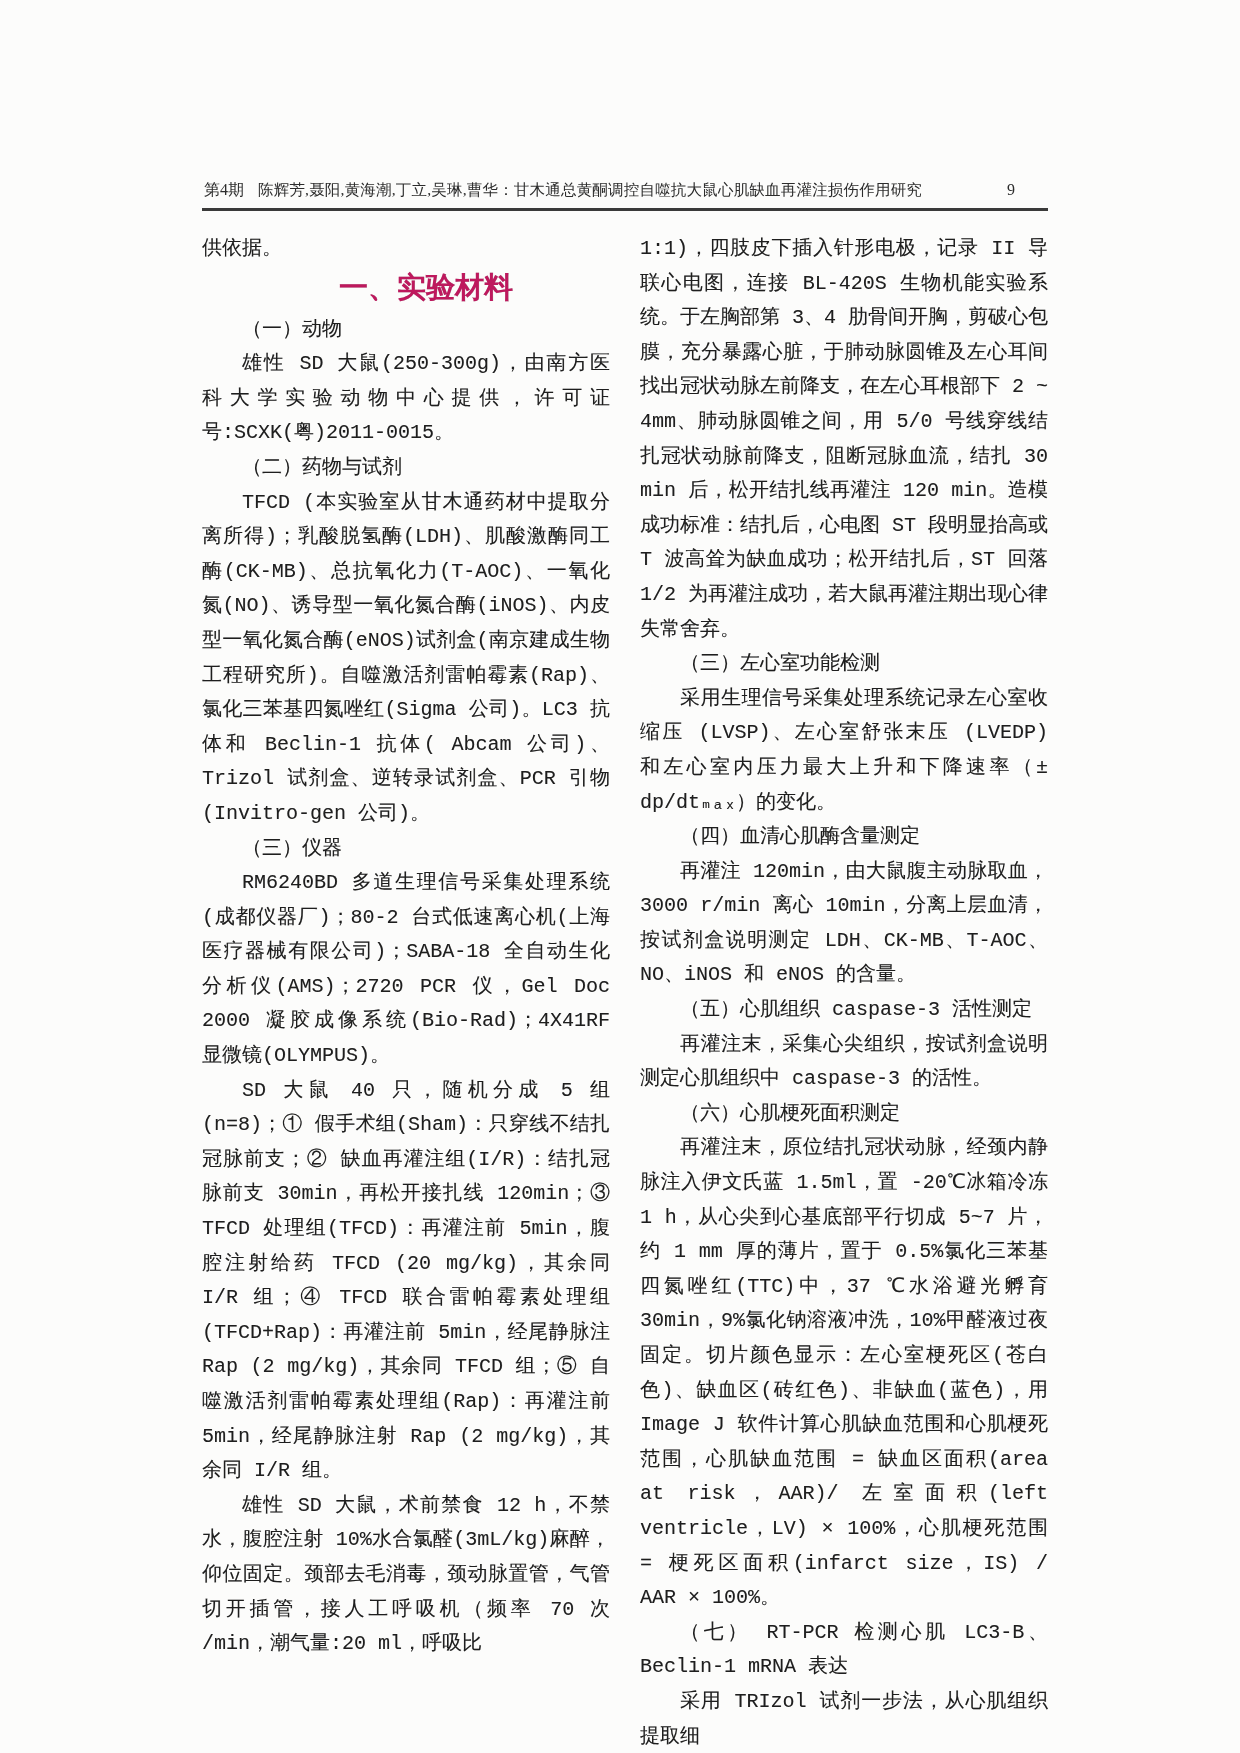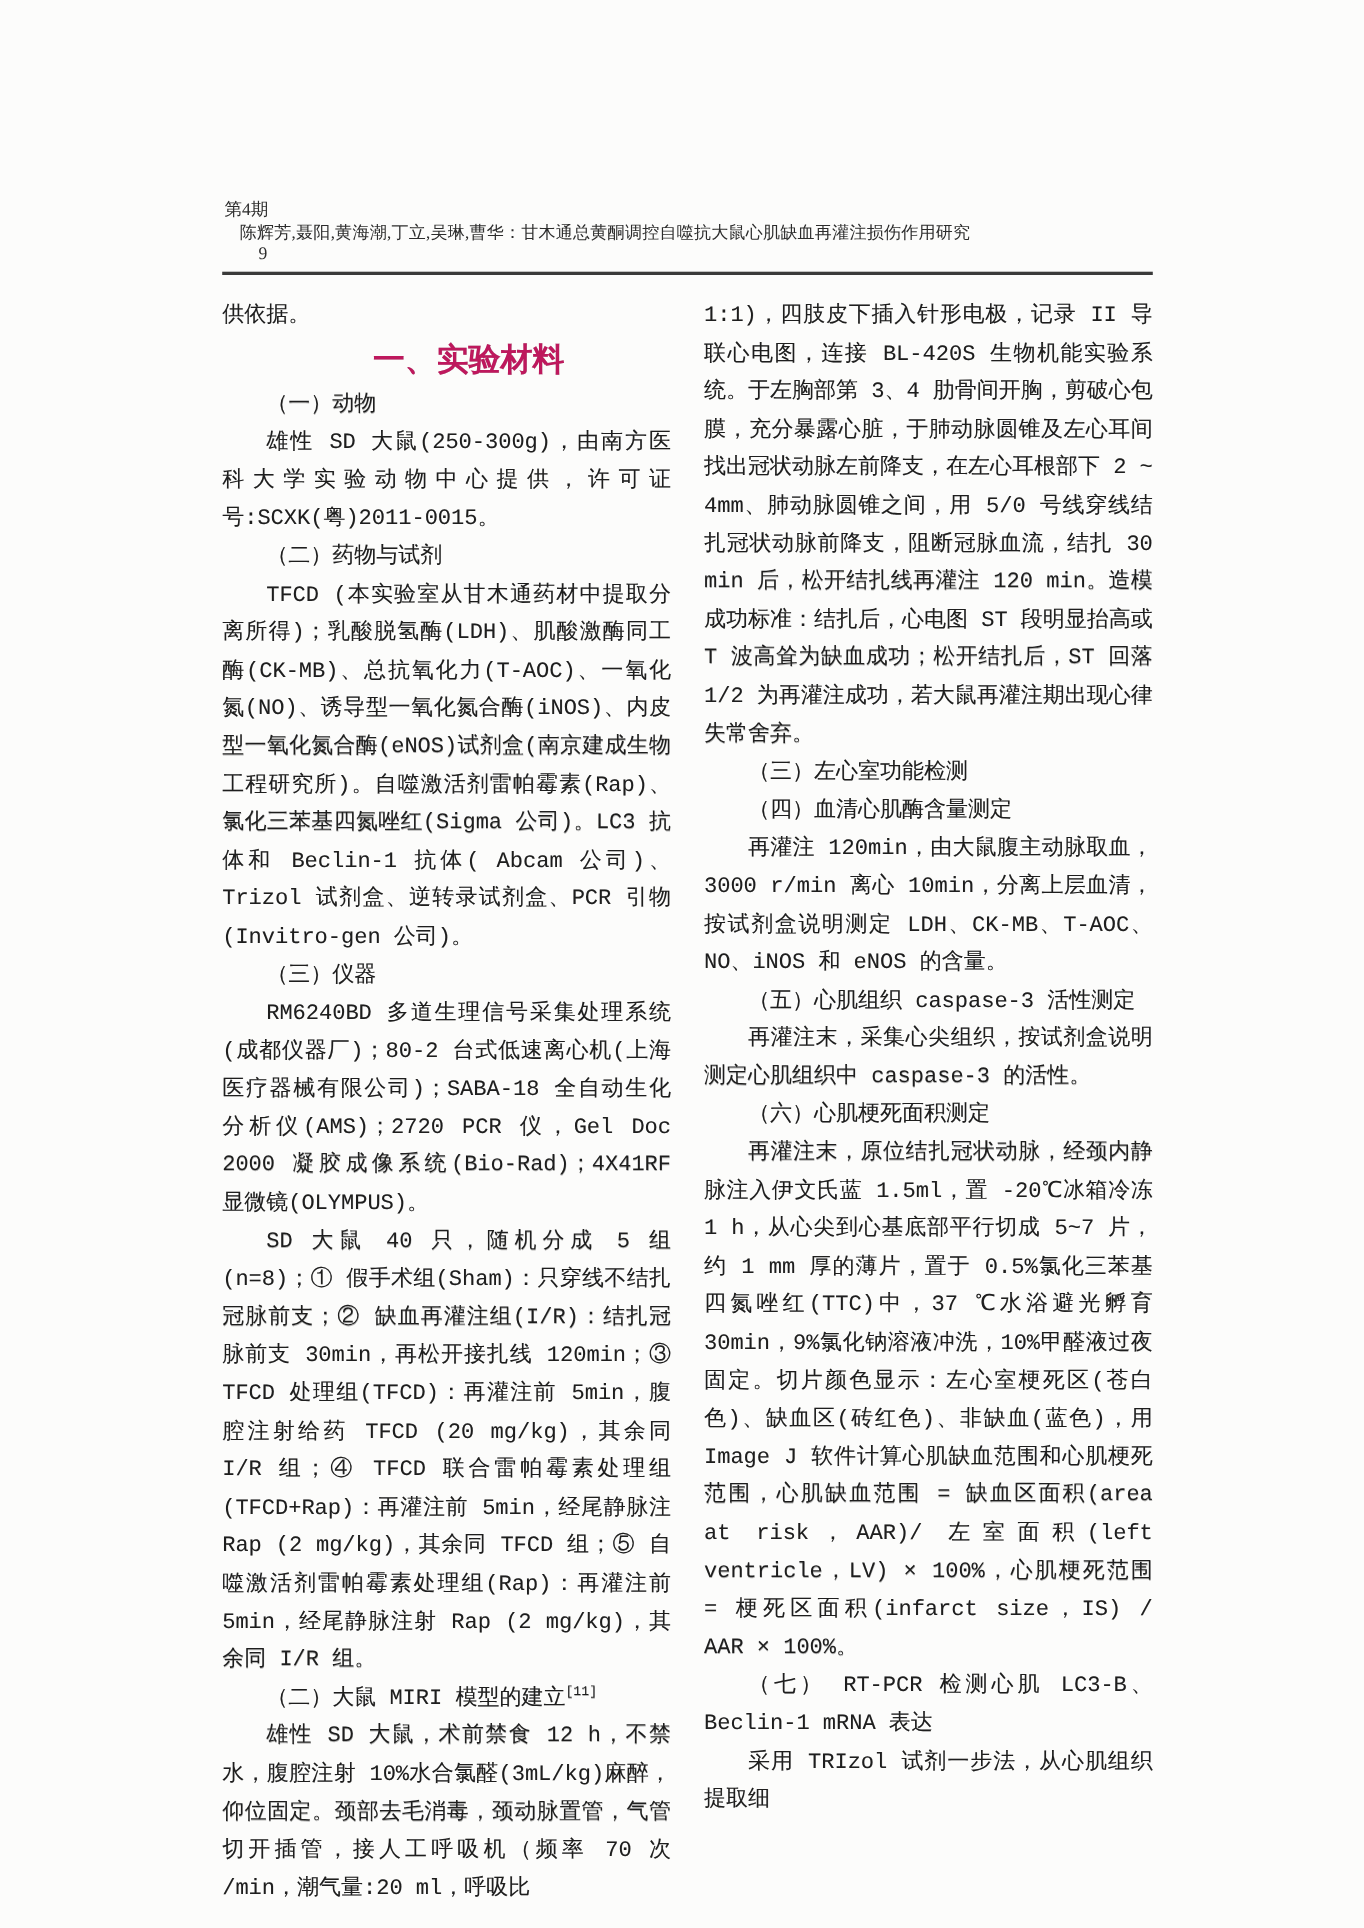--- a/index.html
+++ b/index.html
@@ -13,21 +13,20 @@
     overflow:hidden;
   }
   .content { position:absolute; left:202px; top:180px; width:846px; }
 
   .pagehead {
     display:flex;
     align-items:baseline;
     font-size:16px;
     color:#2c2c2c;
     padding:0 2px 7px 2px;
-    flex-direction:column;
   }
   .head-issue { white-space:nowrap; }
   .head-title { flex:1; font-size:15.5px; letter-spacing:0.2px; padding:0 14px; }
   .head-page { width:70px; text-align:center; }
   .head-rule { border-bottom:3px solid #3a3a3a; }
 
   .cols { display:flex; gap:30px; margin-top:21px;font-family:Liberation Mono, monospace; }
   .col {
     width:408px;
     font-size:20px;
@@ -70,27 +69,27 @@
       <div class="col">
         <p class="cont">供依据。</p>
         <p class="h1">一、实验材料</p>
         <p class="h2">（一）动物</p>
         <p class="body">雄性 SD 大鼠(250-300g)，由南方医科大学实验动物中心提供，许可证号:SCXK(粤)2011-0015。</p>
         <p class="h2">（二）药物与试剂</p>
         <p class="body">TFCD (本实验室从甘木通药材中提取分离所得)；乳酸脱氢酶(LDH)、肌酸激酶同工酶(CK-MB)、总抗氧化力(T-AOC)、一氧化氮(NO)、诱导型一氧化氮合酶(iNOS)、内皮型一氧化氮合酶(eNOS)试剂盒(南京建成生物工程研究所)。自噬激活剂雷帕霉素(Rap)、氯化三苯基四氮唑红(Sigma 公司)。LC3 抗体和 Beclin-1 抗体( Abcam 公司)、Trizol 试剂盒、逆转录试剂盒、PCR 引物 (Invitro-gen 公司)。</p>
         <p class="h2">（三）仪器</p>
         <p class="body">RM6240BD 多道生理信号采集处理系统(成都仪器厂)；80-2 台式低速离心机(上海医疗器械有限公司)；SABA-18 全自动生化分析仪(AMS)；2720 PCR 仪，Gel Doc 2000 凝胶成像系统(Bio-Rad)；4X41RF 显微镜(OLYMPUS)。</p>
         <p class="body">SD 大鼠 40 只，随机分成 5 组(n=8)；① 假手术组(Sham)：只穿线不结扎冠脉前支；② 缺血再灌注组(I/R)：结扎冠脉前支 30min，再松开接扎线 120min；③ TFCD 处理组(TFCD)：再灌注前 5min，腹腔注射给药 TFCD (20 mg/kg)，其余同 I/R 组；④ TFCD 联合雷帕霉素处理组(TFCD+Rap)：再灌注前 5min，经尾静脉注 Rap (2 mg/kg)，其余同 TFCD 组；⑤ 自噬激活剂雷帕霉素处理组(Rap)：再灌注前 5min，经尾静脉注射 Rap (2 mg/kg)，其余同 I/R 组。</p>
-        <p class="h2"><span>（二）大鼠 MIRI 模型的建立</span><sup class="ref">[11]</sup></p>
         <p class="body">雄性 SD 大鼠，术前禁食 12 h，不禁水，腹腔注射 10%水合氯醛(3mL/kg)麻醉，仰位固定。颈部去毛消毒，颈动脉置管，气管切开插管，接人工呼吸机（频率 70 次 /min，潮气量:20 ml，呼吸比</p>
       </div>
 
       <div class="col">
         <p class="cont">1:1)，四肢皮下插入针形电极，记录 II 导联心电图，连接 BL-420S 生物机能实验系统。于左胸部第 3、4 肋骨间开胸，剪破心包膜，充分暴露心脏，于肺动脉圆锥及左心耳间找出冠状动脉左前降支，在左心耳根部下 2 ~ 4mm、肺动脉圆锥之间，用 5/0 号线穿线结扎冠状动脉前降支，阻断冠脉血流，结扎 30 min 后，松开结扎线再灌注 120 min。造模成功标准：结扎后，心电图 ST 段明显抬高或 T 波高耸为缺血成功；松开结扎后，ST 回落 1/2 为再灌注成功，若大鼠再灌注期出现心律失常舍弃。</p>
         <p class="h2">（三）左心室功能检测</p>
+        <p class="body">采用生理信号采集处理系统记录左心室收缩压 (LVSP)、左心室舒张末压 (LVEDP) 和左心室内压力最大上升和下降速率（± dp/dtₘₐₓ）的变化。</p>
         <p class="h2">（四）血清心肌酶含量测定</p>
         <p class="body">再灌注 120min，由大鼠腹主动脉取血，3000 r/min 离心 10min，分离上层血清，按试剂盒说明测定 LDH、CK-MB、T-AOC、NO、iNOS 和 eNOS 的含量。</p>
         <p class="h2">（五）心肌组织 caspase-3 活性测定</p>
         <p class="body">再灌注末，采集心尖组织，按试剂盒说明测定心肌组织中 caspase-3 的活性。</p>
         <p class="h2">（六）心肌梗死面积测定</p>
         <p class="body">再灌注末，原位结扎冠状动脉，经颈内静脉注入伊文氏蓝 1.5ml，置 -20℃冰箱冷冻 1 h，从心尖到心基底部平行切成 5~7 片，约 1 mm 厚的薄片，置于 0.5%氯化三苯基四氮唑红(TTC)中，37 ℃水浴避光孵育30min，9%氯化钠溶液冲洗，10%甲醛液过夜固定。切片颜色显示：左心室梗死区(苍白色)、缺血区(砖红色)、非缺血(蓝色)，用 Image J 软件计算心肌缺血范围和心肌梗死范围，心肌缺血范围 = 缺血区面积(area at risk，AAR)/ 左室面积(left ventricle，LV) × 100%，心肌梗死范围 = 梗死区面积(infarct size，IS) / AAR × 100%。</p>
         <p class="h2">（七） RT-PCR 检测心肌 LC3-B、Beclin-1 mRNA 表达</p>
         <p class="body">采用 TRIzol 试剂一步法，从心肌组织提取细</p>
       </div>
 

